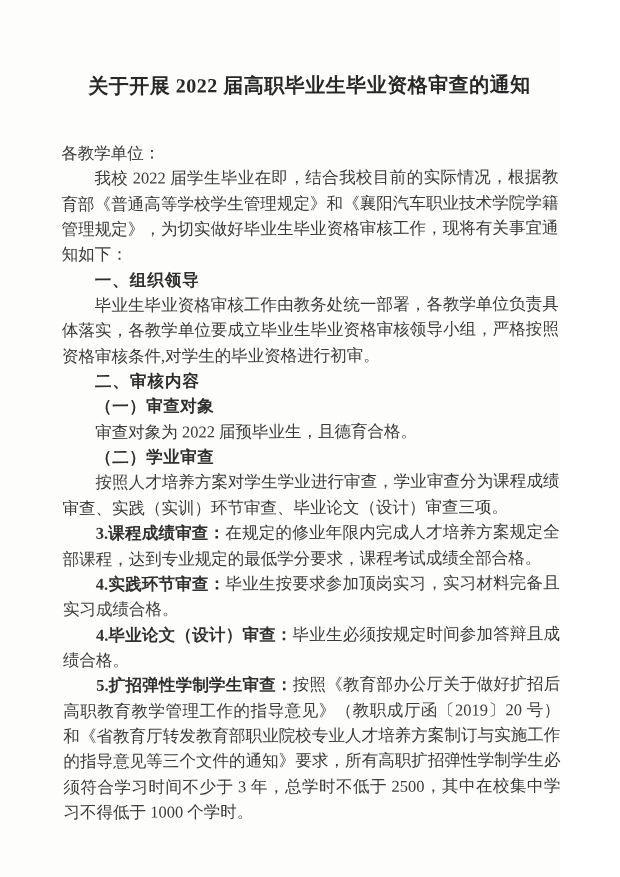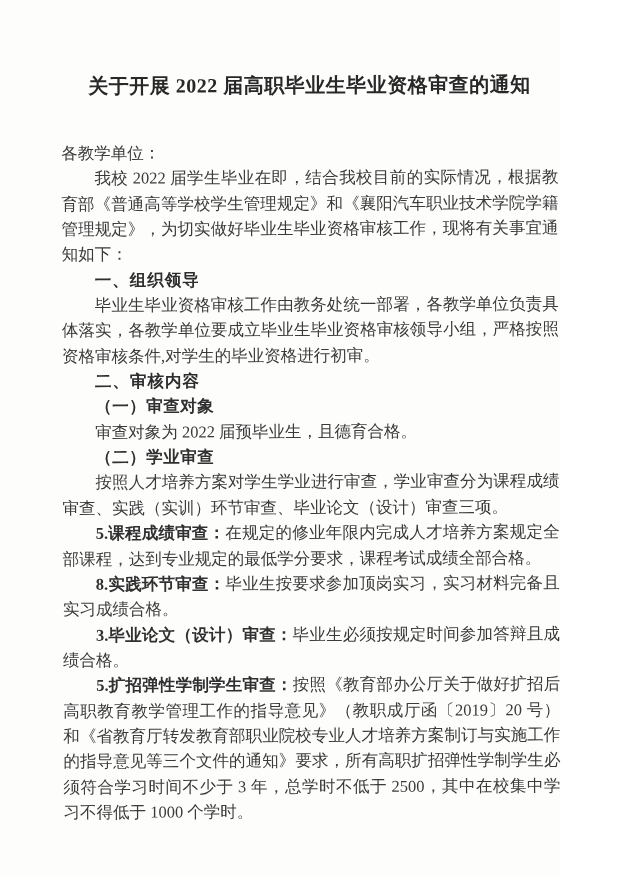--- a/index.html
+++ b/index.html
@@ -79,19 +79,19 @@
     <div class="doc-body">
         <p class="salutation">各教学单位：</p>
         <p class="paragraph">我校 2022 届学生毕业在即，结合我校目前的实际情况，根据教育部《普通高等学校学生管理规定》和《襄阳汽车职业技术学院学籍管理规定》，为切实做好毕业生毕业资格审核工作，现将有关事宜通知如下：</p>
         <p class="heading-number">一、组织领导</p>
         <p class="paragraph">毕业生毕业资格审核工作由教务处统一部署，各教学单位负责具体落实，各教学单位要成立毕业生毕业资格审核领导小组，严格按照资格审核条件,对学生的毕业资格进行初审。</p>
         <p class="heading-number">二、审核内容</p>
         <p class="heading-sub">（一）审查对象</p>
         <p class="paragraph">审查对象为 2022 届预毕业生，且德育合格。</p>
         <p class="heading-sub">（二）学业审查</p>
         <p class="paragraph">按照人才培养方案对学生学业进行审查，学业审查分为课程成绩审查、实践（实训）环节审查、毕业论文（设计）审查三项。</p>
-        <p class="item"><span class="label">5.课程成绩审查：</span>在规定的修业年限内完成人才培养方案规定全部课程，达到专业规定的最低学分要求，课程考试成绩全部合格。</p>
-        <p class="item"><span class="label">8.实践环节审查：</span>毕业生按要求参加顶岗实习，实习材料完备且实习成绩合格。</p>
-        <p class="item"><span class="label">3.毕业论文（设计）审查：</span>毕业生必须按规定时间参加答辩且成绩合格。</p>
+        <p class="item"><span class="label">3.课程成绩审查：</span>在规定的修业年限内完成人才培养方案规定全部课程，达到专业规定的最低学分要求，课程考试成绩全部合格。</p>
+        <p class="item"><span class="label">4.实践环节审查：</span>毕业生按要求参加顶岗实习，实习材料完备且实习成绩合格。</p>
+        <p class="item"><span class="label">4.毕业论文（设计）审查：</span>毕业生必须按规定时间参加答辩且成绩合格。</p>
         <p class="item"><span class="label">5.扩招弹性学制学生审查：</span>按照《教育部办公厅关于做好扩招后高职教育教学管理工作的指导意见》（教职成厅函〔2019〕20 号）和《省教育厅转发教育部职业院校专业人才培养方案制订与实施工作的指导意见等三个文件的通知》要求，所有高职扩招弹性学制学生必须符合学习时间不少于 3 年，总学时不低于 2500，其中在校集中学习不得低于 1000 个学时。</p>
       </div>
   </div>
 </div>
 
 </body></html>

